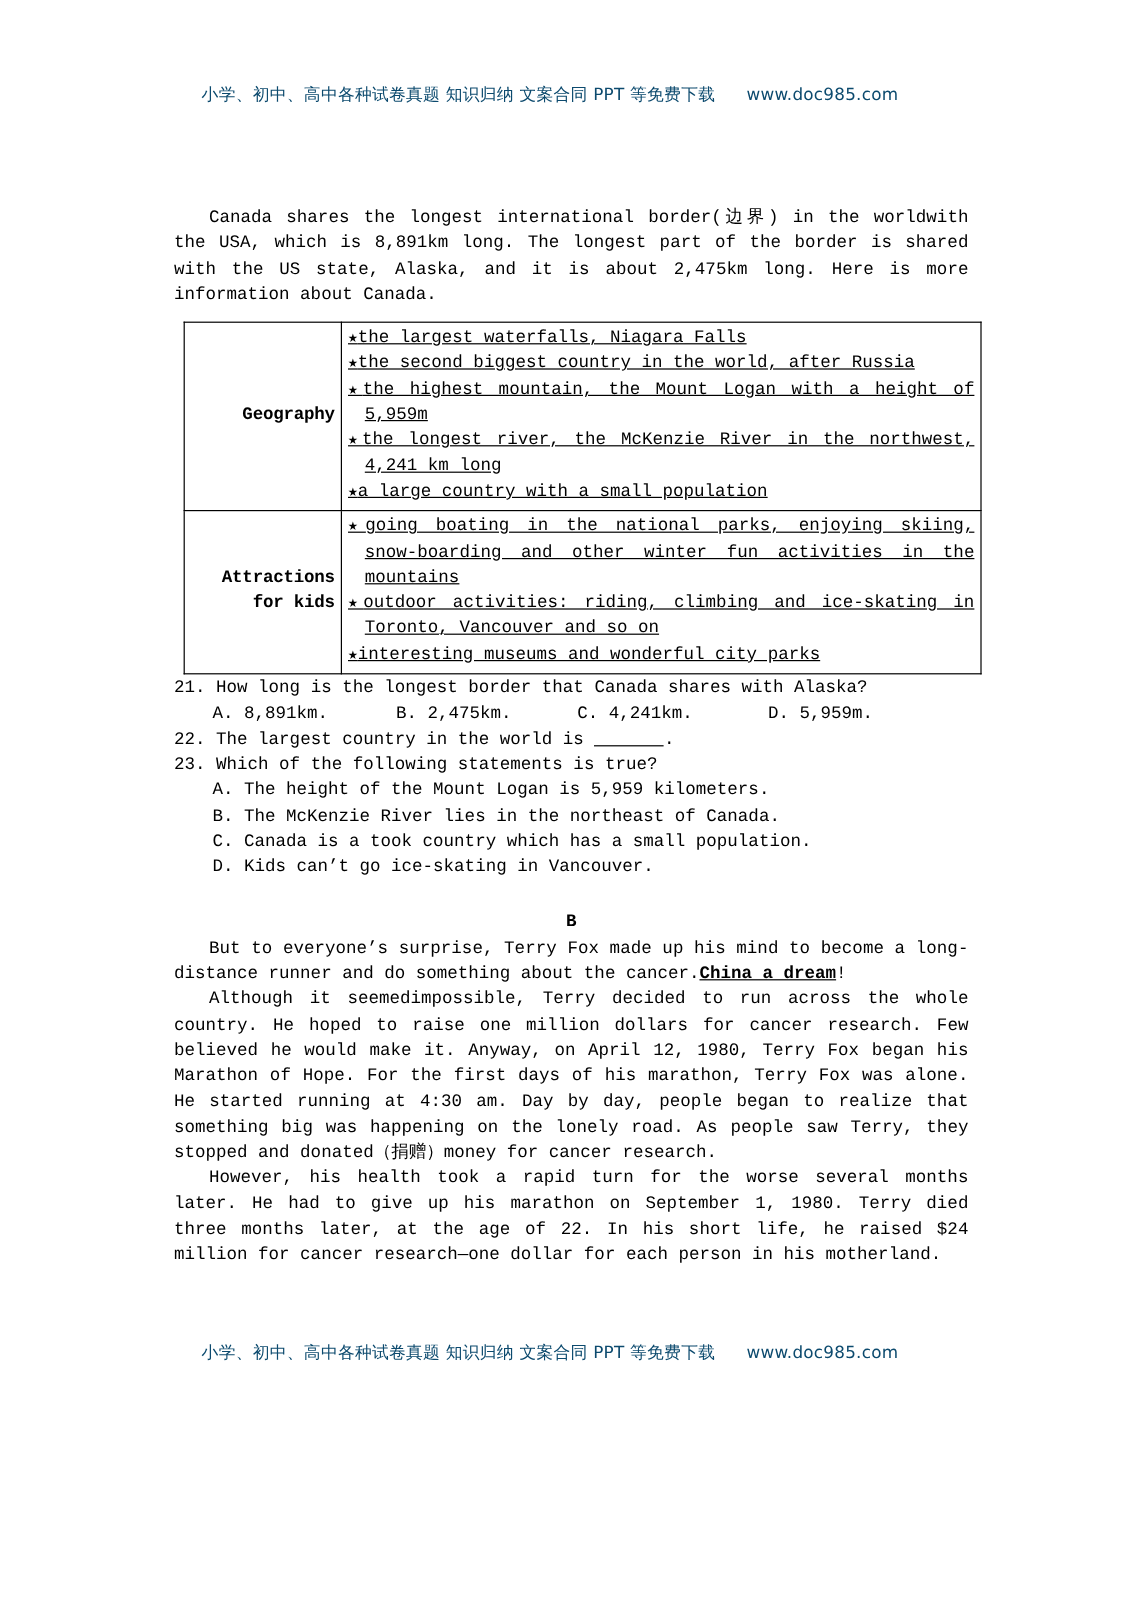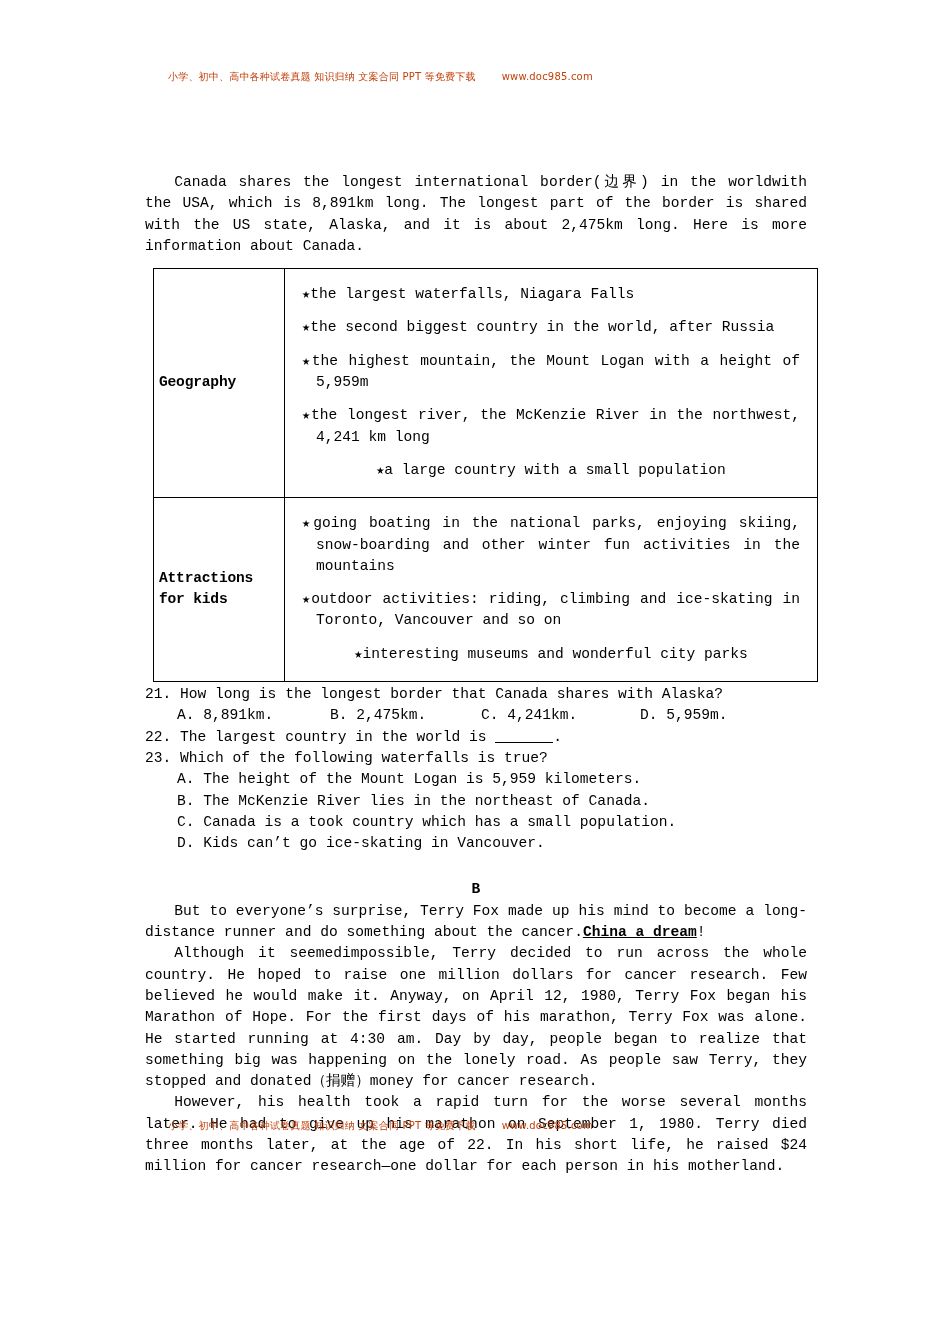--- a/index.html
+++ b/index.html
@@ -21,24 +21,24 @@
     width: 950px;
     height: 1344px;
   }
 
   
   .runner {
     position: absolute;
     left: 168px;
     width: 640px;
     font-family: "DejaVu Sans", "Liberation Sans", sans-serif;
-    font-size: 10px;
+    font-size: 14px;
     letter-spacing: 0.2px;
     white-space: nowrap;
-    color: #c2410c;
+    color: #0c4a6e;
   }
   .runner .url { margin-left: 26px; }
   #page-header { top: 70px; }
   #page-footer { top: 1119px; }
 
   
   .content {
     position: absolute;
     left: 145px;
     top: 172px;
@@ -69,38 +69,39 @@
     font-size: 14.6px;
     line-height: 21.3px;
   }
   table.info td {
     border: 1px solid #000000;
     vertical-align: middle;
     padding: 3px 5px 4px 5px;
   }
   td.rowlabel {
     width: 120px;
-    text-align: left;
+    text-align: right;
     font-weight: bold;
     letter-spacing: -0.2px;
   }
   td.rowbody { width: 522px; }
   ul.stars {
     list-style: none;
     margin: 0;
     padding: 0;
   }
   ul.stars > li {
-    margin: 12px;
+    margin: 0;
     padding: 0 0 0 14px;
     text-indent: -14px;
     text-align: justify;
     text-justify: inter-word;
-  }
-  ul.stars > li.last { text-align: center; }
+    text-decoration: underline;
+  }
+  ul.stars > li.last { text-align: left; }
   .star { font-size: 13.5px; }
 
   
   .qblock {
     margin-top: 2px;
     font-family: Liberation Mono, monospace;
   }
   .qline {
     white-space: nowrap;
   }
@@ -192,21 +193,21 @@
           <span class="opt opt-c">C.  4,241km.</span>
           <span class="opt opt-d">D.  5,959m.</span>
         </div>
       </div>
 
       <div>
         <div class="qline qnum-line"><span>22.</span> <span>The largest country in the world is </span><span class="blank"></span><span>.</span></div>
       </div>
 
       <div>
-        <div class="qline qnum-line"><span>23.</span> <span>Which of the following waterfalls is true?</span></div>
+        <div class="qline qnum-line"><span>23.</span> <span>Which of the following statements is true?</span></div>
         <div class="sub-ans">A. The height of the Mount Logan is 5,959 kilometers.</div>
         <div class="sub-ans">B. The McKenzie River lies in the northeast of Canada.</div>
         <div class="sub-ans">C. Canada is a took country which has a small population.</div>
         <div class="sub-ans">D.  Kids can’t go ice-skating in Vancouver.</div>
       </div>
 
     </div>
 
     <div class="section-letter">B</div>
 

